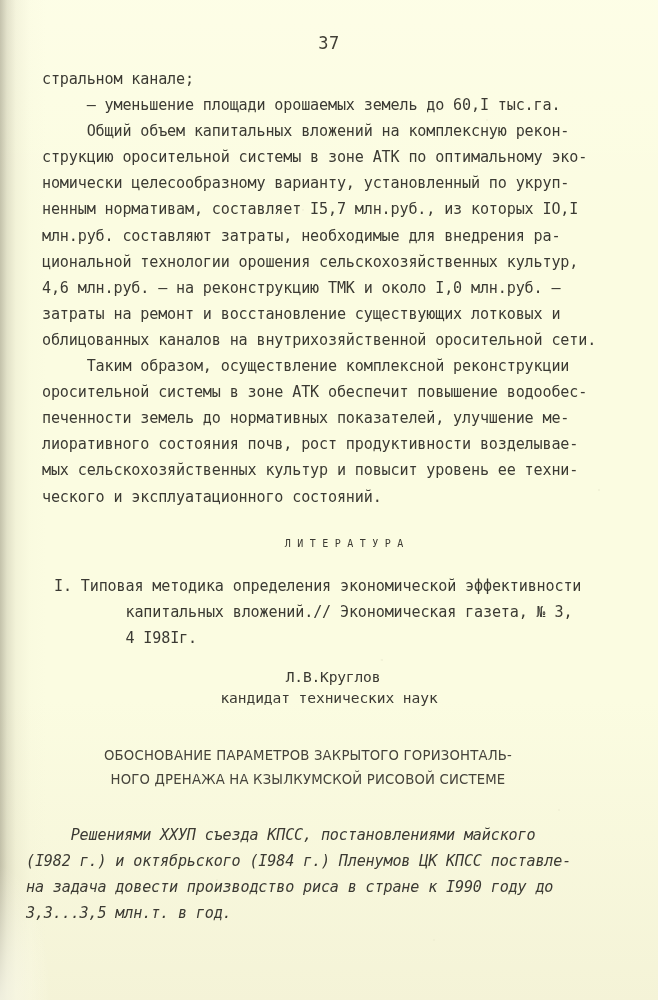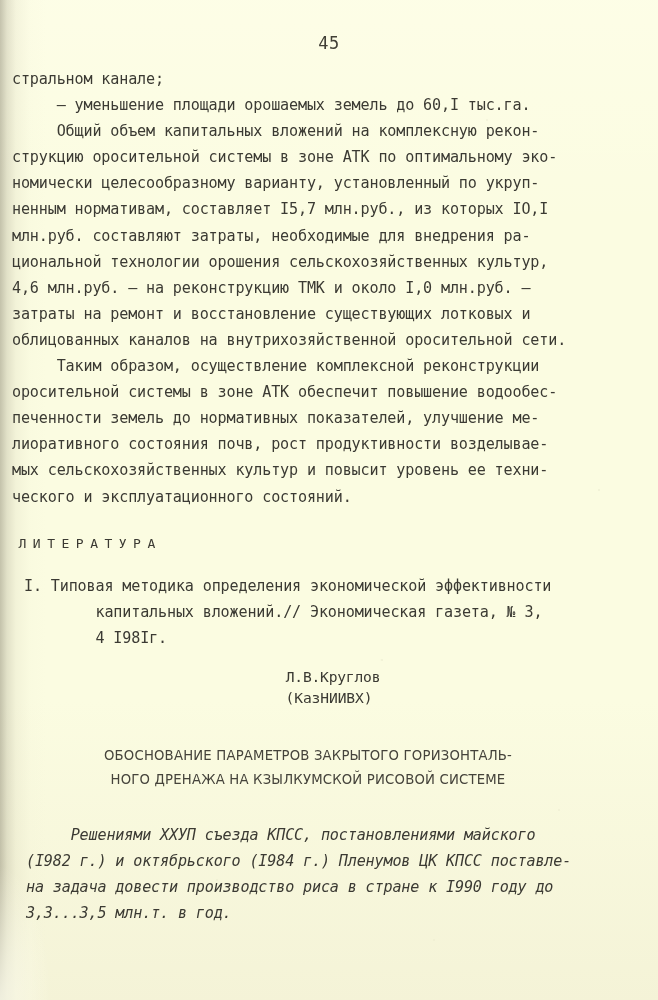--- a/index.html
+++ b/index.html
@@ -94,40 +94,41 @@
     width: 658px;
     text-align: center;
     font-size: 17px;
     letter-spacing: .5px;
     color: #413f36;
   }
 
   .body-block {
     position: absolute;
     top: 66px;
-    left: 12px;
+    left: 42px;
     width: 604px;
   }
 
   p.para {
     margin: 0;
     font-size: 15.1px;
     line-height: 26.1px;
     letter-spacing: -0.15px;
     text-align: left;
     color: #3b3a33;
     white-space: pre-wrap;
   }
 
   .heading {
     margin: 0;
     padding-top: 21px;
-    font-size: 13px;
+    font-size: 10px;
     line-height: 26.1px;
     font-weight: normal;
+    text-align: center;
     letter-spacing: 6.5px;
     text-indent: 6.5px;
     color: #3b3a33;
   }
 
   ol.refs {
     margin: 0;
     padding: 0;
     list-style: none;
     padding-top: 16px;
@@ -186,21 +187,21 @@
 <body>
 
 <div class="page">
 
   <div class="speckle"></div>
   <div class="gutter"></div>
   <div class="gutter-fade"></div>
 
   <div class="content">
 
-    <div class="folio">45</div>
+    <div class="folio">37</div>
 
     <div class="body-block">
 
       <p class="para">стральном канале;
      – уменьшение площади орошаемых земель до 60,I тыс.га.
      Общий объем капитальных вложений на комплексную рекон-
 струкцию оросительной системы в зоне АТК по оптимальному эко-
 номически целесообразному варианту, установленный по укруп-
 ненным нормативам, составляет I5,7 млн.руб., из которых IO,I
 млн.руб. составляют затраты, необходимые для внедрения ра-
@@ -221,21 +222,21 @@
       <ol class="refs">
         <li>I. Типовая методика определения экономической эффективности
         капитальных вложений.// Экономическая газета, № 3,
         4 I98Iг.</li>
       </ol>
 
     </div>
 
     <div class="byline">
       <div class="line name">Л.В.Круглов</div>
-      <div class="line">(КазНИИВХ)</div>
+      <div class="line">кандидат технических наук</div>
     </div>
 
     <div class="article-title">
       <div class="tline">ОБОСНОВАНИЕ ПАРАМЕТРОВ ЗАКРЫТОГО ГОРИЗОНТАЛЬ-</div>
       <div class="tline">НОГО ДРЕНАЖА НА КЗЫЛКУМСКОЙ РИСОВОЙ СИСТЕМЕ</div>
     </div>
 
     <div class="lead-block">
       <p class="para">     Решениями ХХУП съезда КПСС, постановлениями майского
 (I982 г.) и октябрьского (I984 г.) Пленумов ЦК КПСС поставле-

